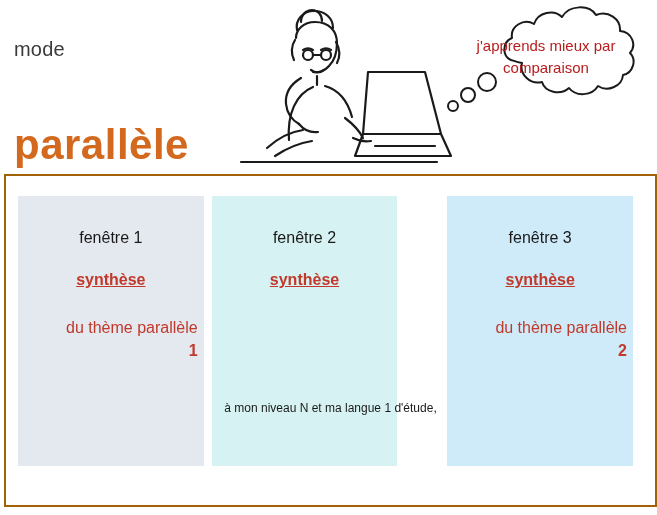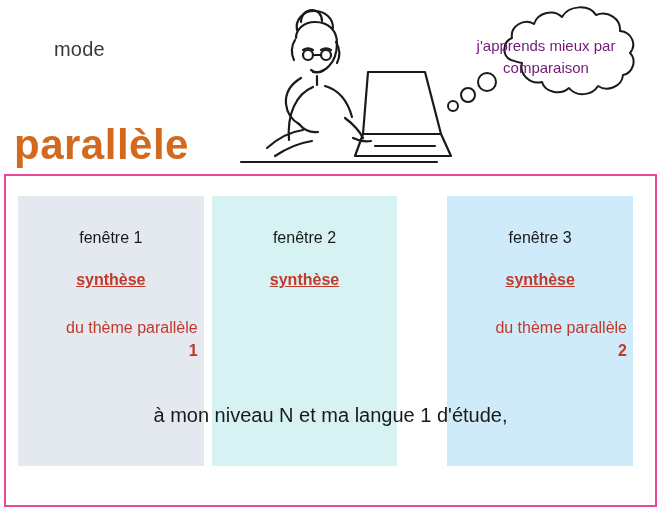--- a/index.html
+++ b/index.html
@@ -22,21 +22,20 @@
     width: 657px;
     height: 172px;
   }
   .mode-label {
     position: absolute;
     left: 14px;
     top: 38px;
     font-size: 20px;
     color: #3a3a3a;
     letter-spacing: .2px;
-    margin-left: 40px;
   }
   .mode-title {
     position: absolute;
     left: 14px;
     top: 74px;
     font-size: 42px;
     font-weight: bold;
     color: #d2691e;
     letter-spacing: .5px;
     margin-top: 47px;
@@ -59,32 +58,32 @@
     width: 220px;
     height: 135px;
   }
   .bubble-text {
     position: absolute;
     left: 456px;
     top: 35px;
     width: 180px;
     text-align: center;
     font-size: 15px;
-    color: #701a75;
+    color: #b91c1c;
     line-height: 1.45;
   }
 
   
   .panel {
     position: absolute;
     left: 4px;
     top: 174px;
     width: 653px;
     height: 333px;
-    border: 2px solid #ec4899;
+    border: 2px solid #a16207;
     background: #ffffff;
     box-sizing: border-box;
   }
 
   .columns {
     position: absolute;
     left: 12px;
     top: 20px;
     width: 615px;
     height: 270px;
@@ -126,21 +125,21 @@
     color: #c0392b;
     line-height: 1.45;
   }
   .col-body b { font-weight: bold; }
 
   .footer-note {
     position: absolute;
     left: 0; right: 0;
     top: 222px;
     text-align: center;
-    font-size: 20px;
+    font-size: 12px;
     color: #1a1a1a;
     line-height: 1.7;
   }
   .footer-line { display: block; }
 </style>
 </head>
 <body>
 
 <div class="header">
 

